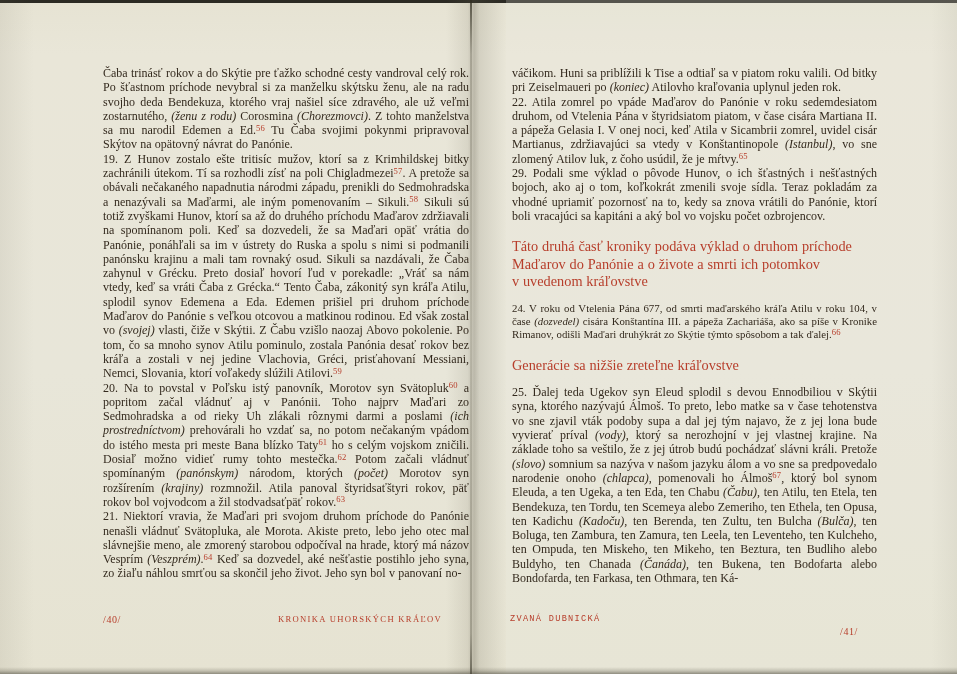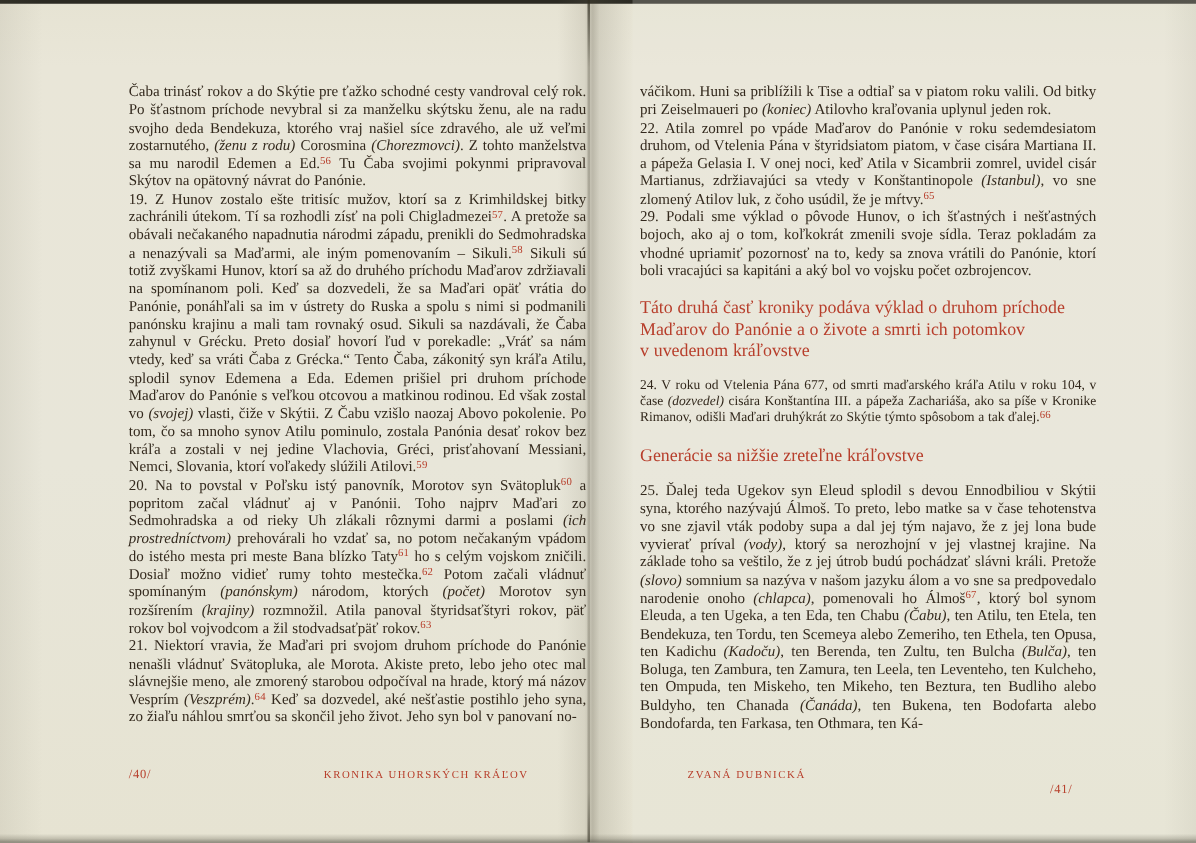--- a/index.html
+++ b/index.html
@@ -30,22 +30,22 @@
   p.blk-body-small{margin:0;font-size:10.8px;line-height:13.3px;}
   p.blk-heading{margin:15px 0 11px;color:var(--accent,#b73e2b);font-size:14.3px;line-height:17.5px;
        text-align:left;white-space:pre-line;hyphens:none;}
   .it{font-style:italic;}
   .fn{color:var(--accent,#b73e2b);font-size:8.6px;line-height:0;position:relative;top:-3.5px;letter-spacing:.2px;}
   
   .footer-item{position:absolute;top:614px;color:var(--accent,#b73e2b);font-size:8.6px;
        letter-spacing:1.3px;white-space:nowrap;}
   .pagenum{letter-spacing:.6px;font-size:10px;}
   .fl-num{left:103px;}
-  .fl-title{left:341px;transform:translateX(-50%);text-align:center;}
-  .fr-title{left:550px;}
+  .fl-title{left:360px;transform:translateX(-50%);text-align:center;}
+  .fr-title{left:510px;font-family:Liberation Mono, monospace;}
   .fr-num{left:840px;margin-top:12px;}
 </style>
 </head>
 <body>
 
 <div class="stage">
 
   <div class="edge-top"></div>
   <div class="page-tint-right"></div>
   <div class="edge-left"></div>

